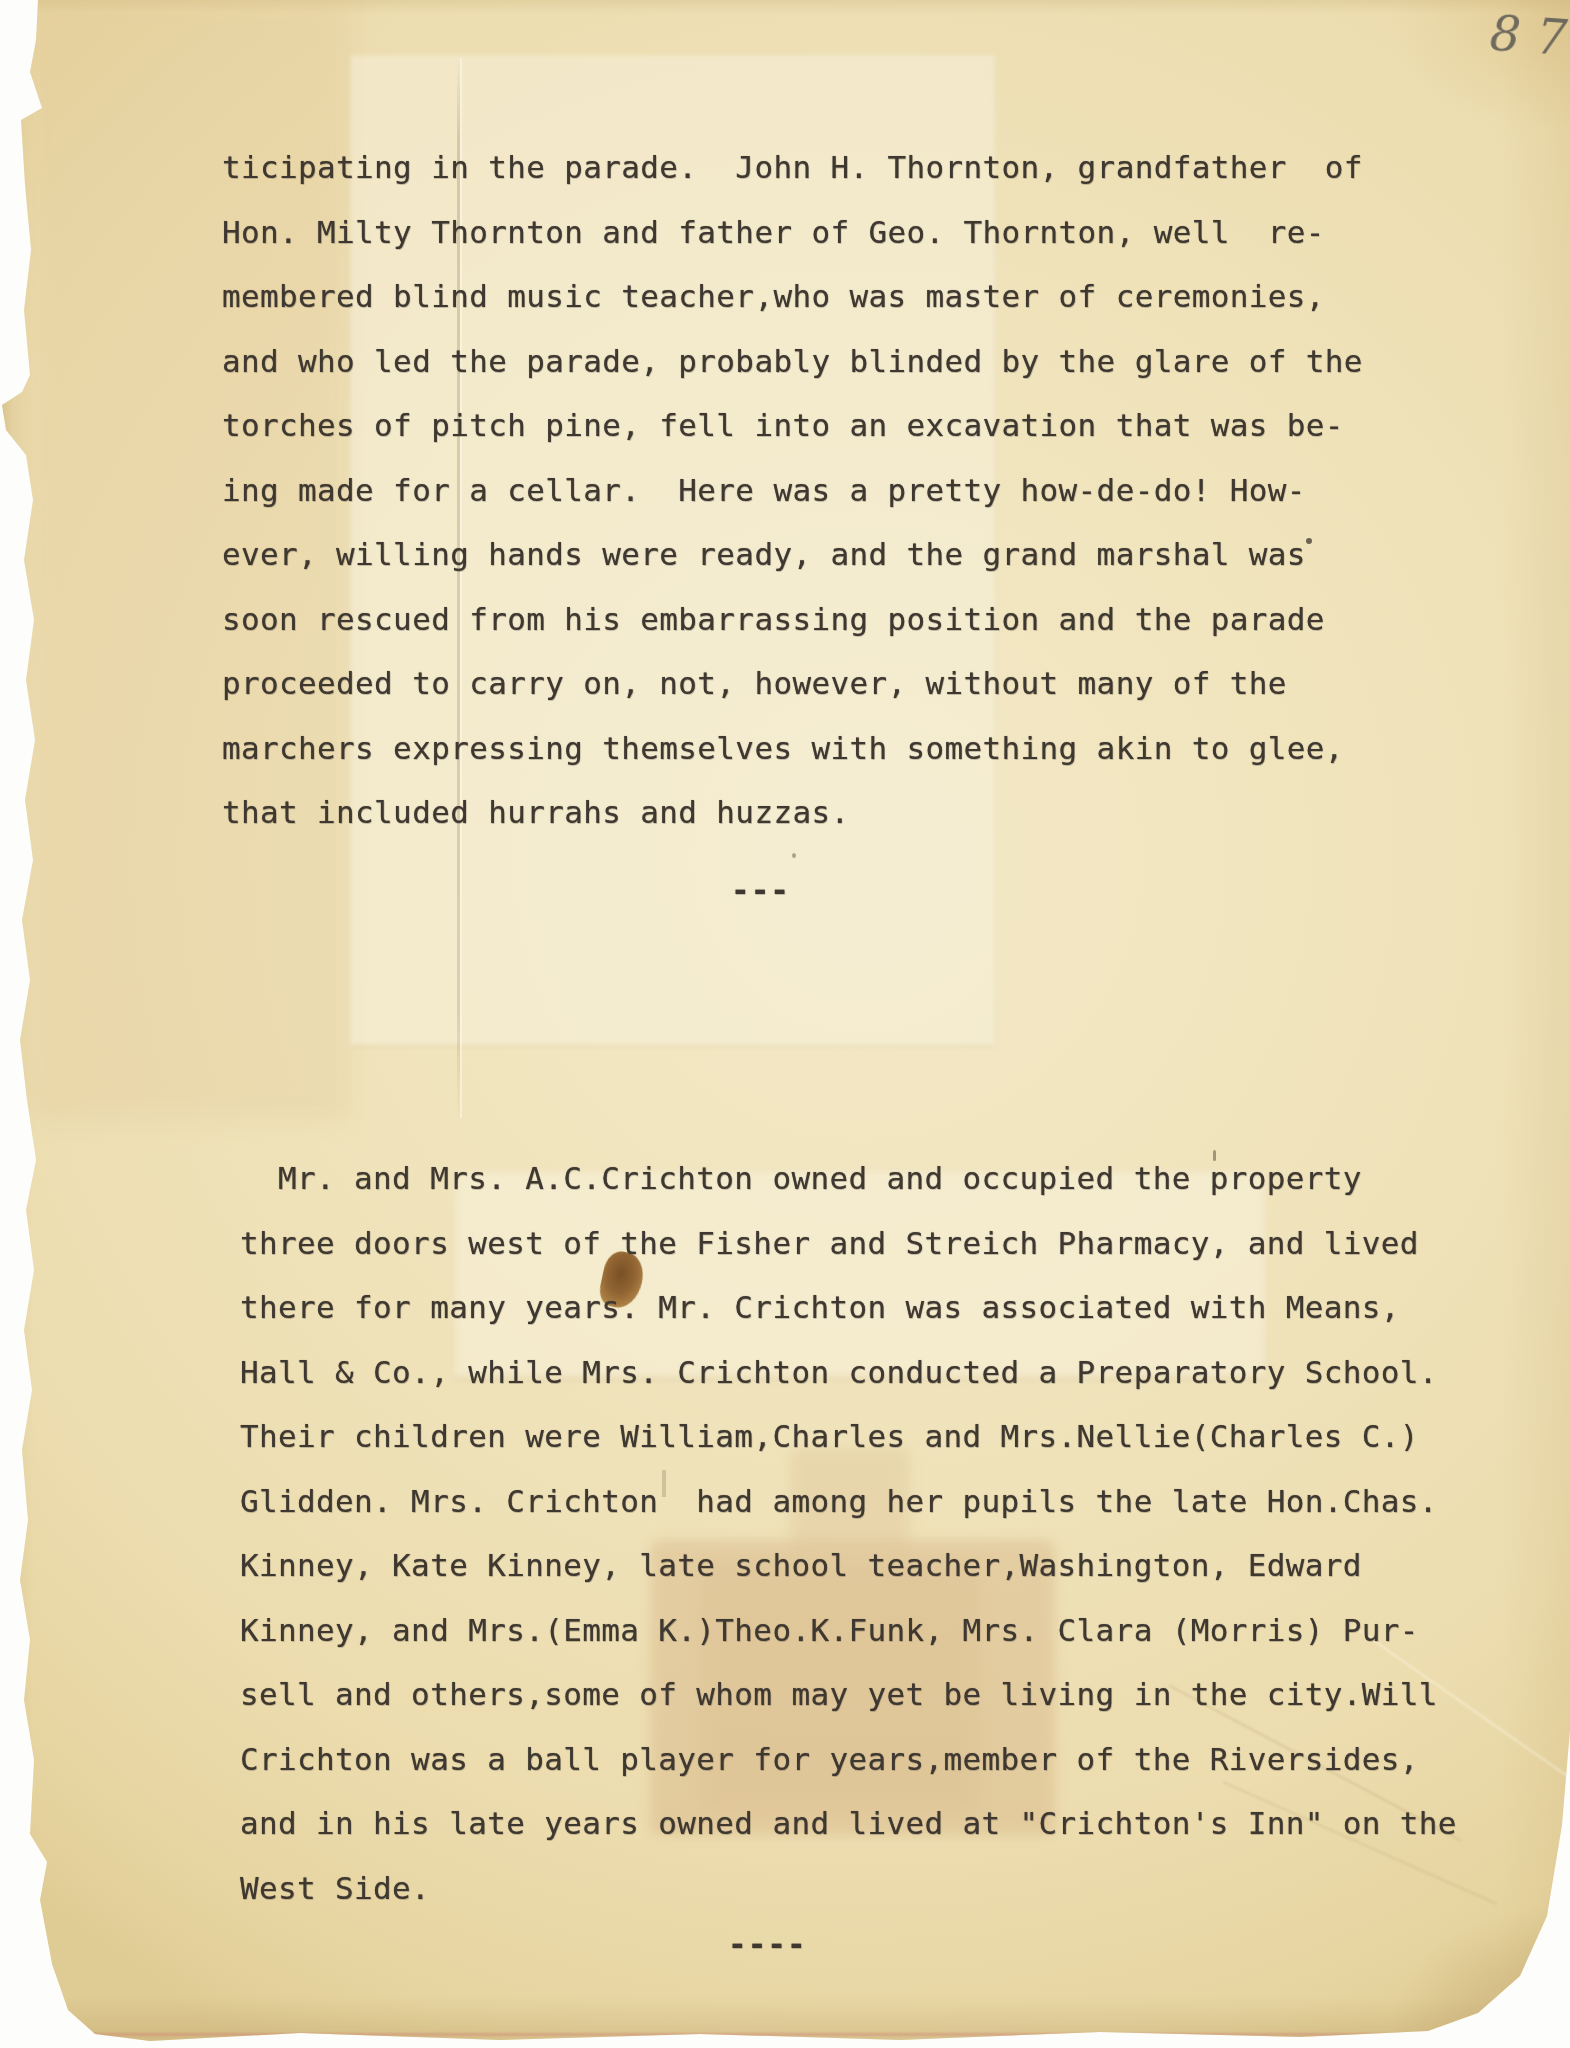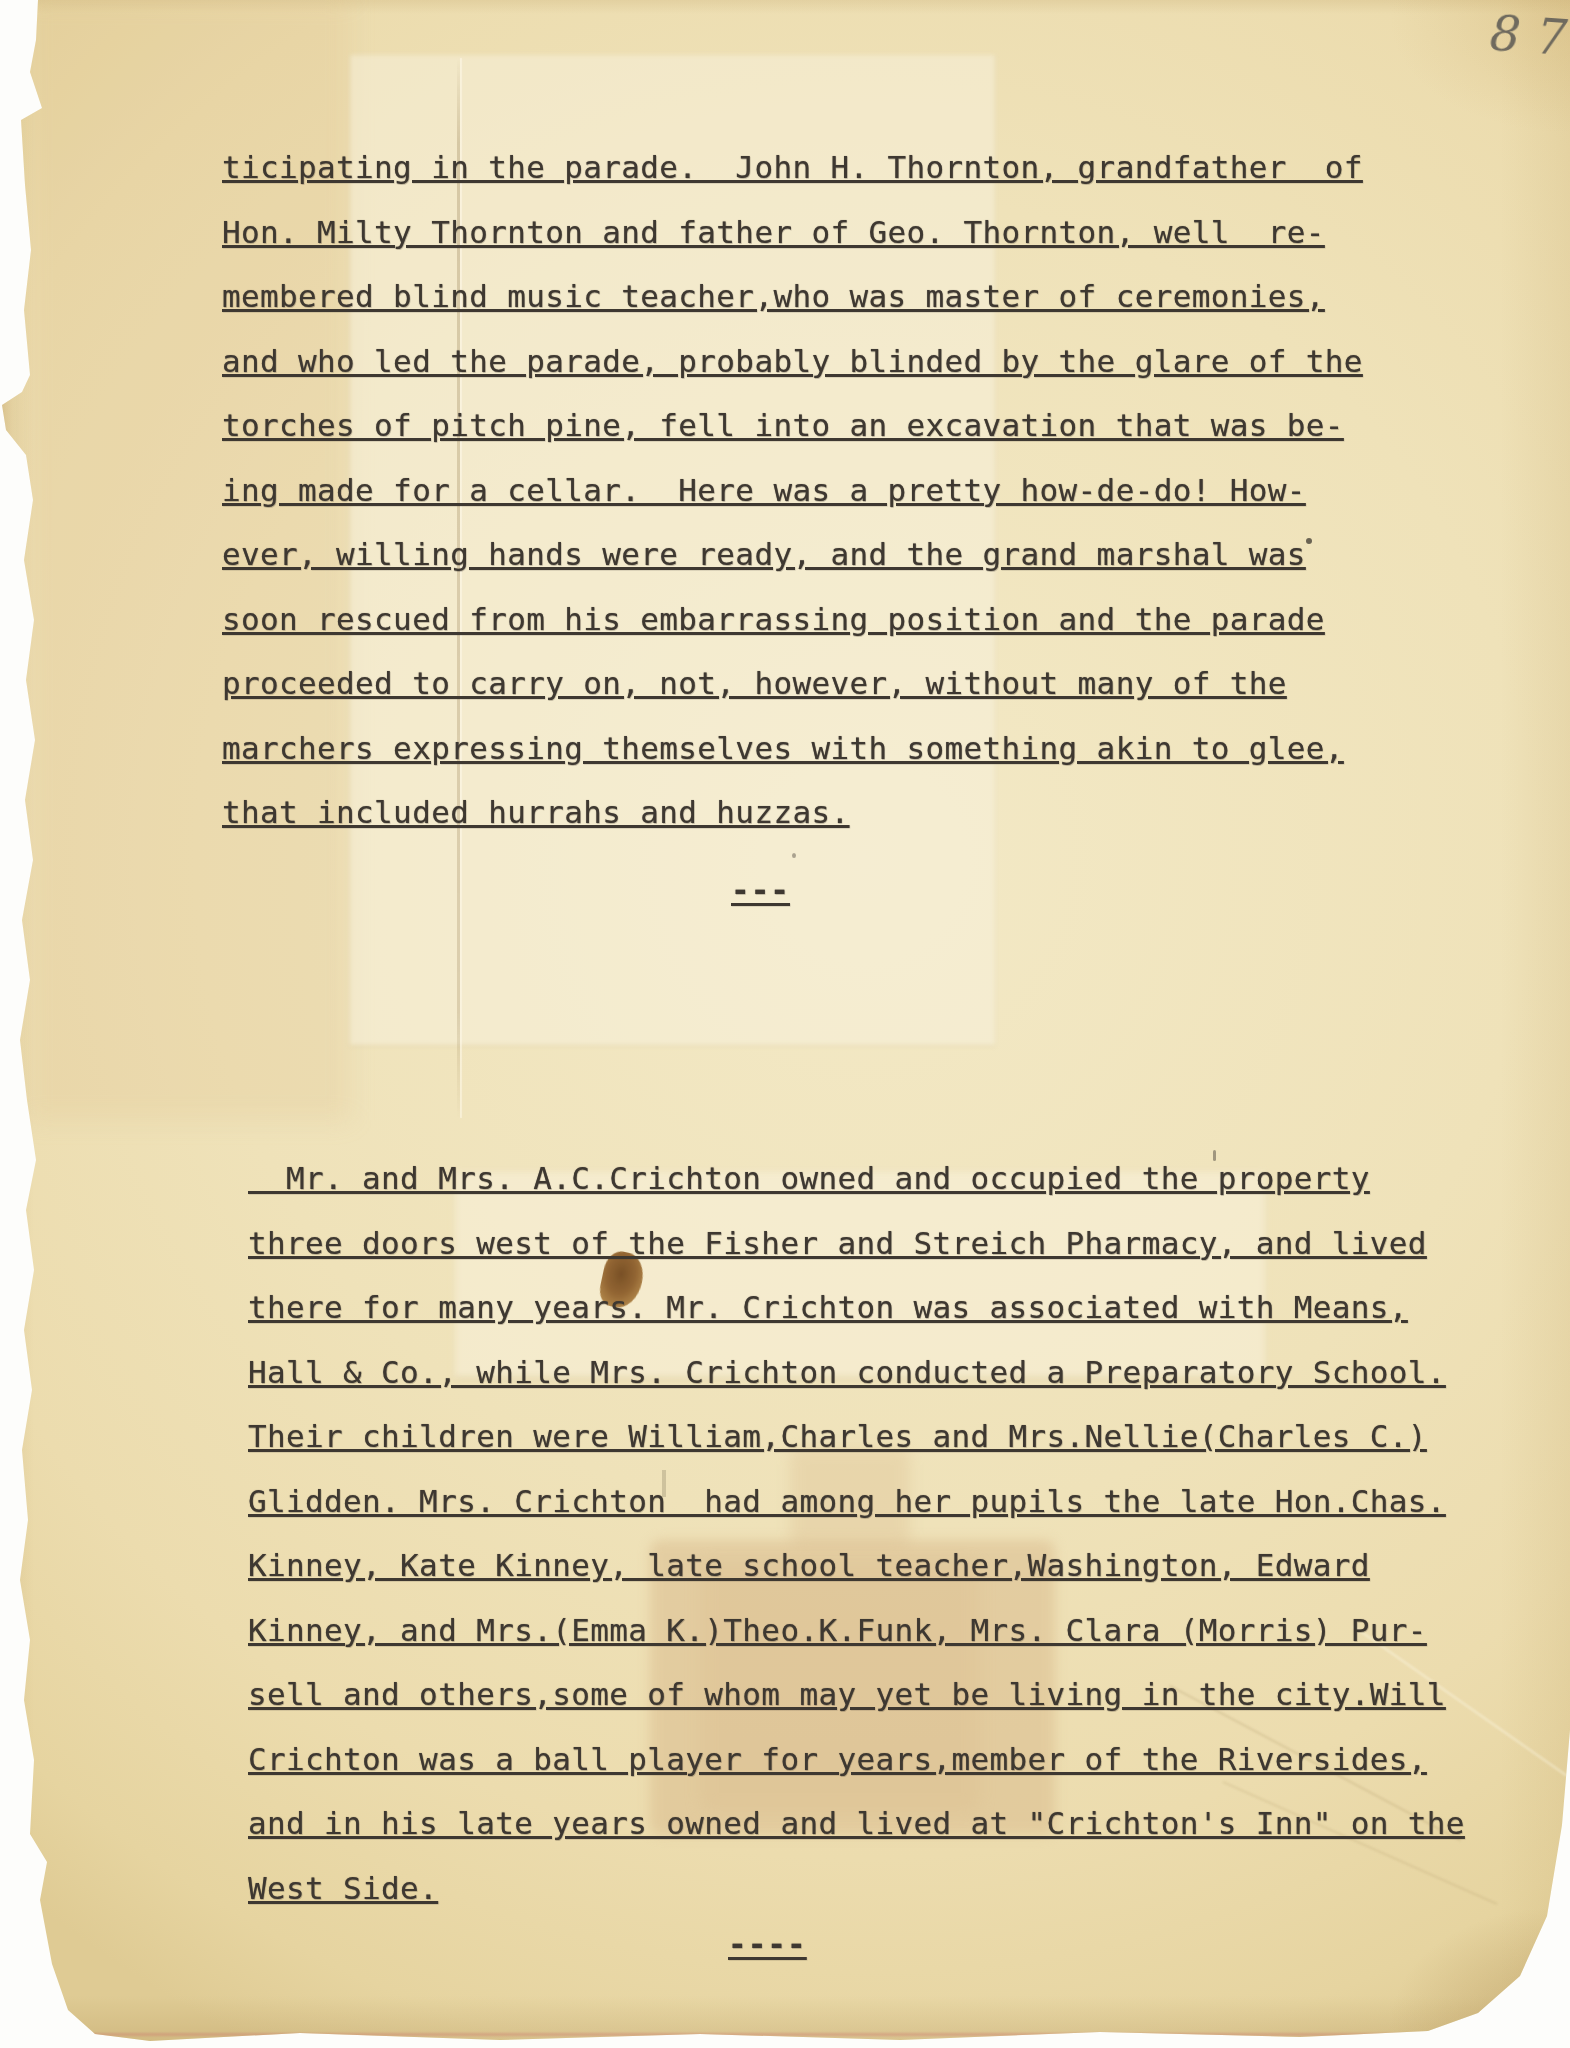--- a/index.html
+++ b/index.html
@@ -68,24 +68,23 @@
   .ghost-char  { position:absolute; left:662px; top:1470px; width:4px; height:27px;
                  background:rgba(90,80,60,0.22); filter:blur(0.6px); }
   
   .typed {
     position:absolute;
     white-space:pre;
     font-family:"DejaVu Sans Mono","Liberation Mono",monospace;
     font-size:31px; line-height:64.5px; letter-spacing:0.35px;
     color:var(--ink,#3e3831);
     text-shadow:0 0 1px rgba(62,55,47,0.55), 0.6px 0.6px 0 rgba(62,55,47,0.22);
-    text-decoration:underline;
   }
   .p1 { left:222px; top:135px;  }
-  .p2 { left:240px; top:1146px;margin-left:8px; }
+  .p2 { left:240px; top:1146px; }
   .divider { position:absolute; font-weight:bold; letter-spacing:1px; }
   .d1 { left:731px; top:858px;  }
   .d2 { left:728px; top:1912px; }
   .pencil {
     position:absolute; left:1490px; top:8px;
     font-family:"DejaVu Serif","Liberation Serif",serif;
     font-style:italic; font-size:48px; letter-spacing:16px;
     color:var(--pencil,#6f6a5e); transform:rotate(4deg);
     filter:blur(0.4px);
   }

